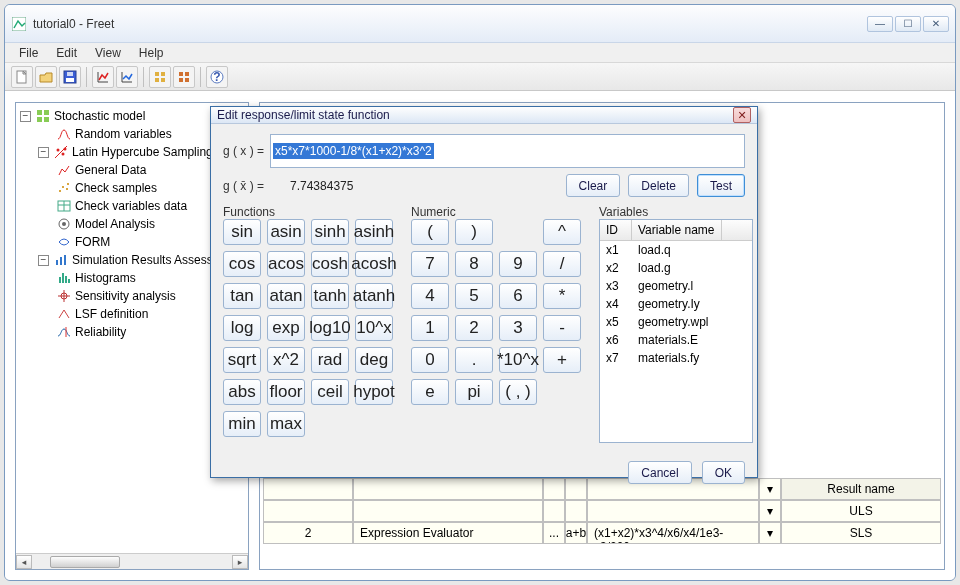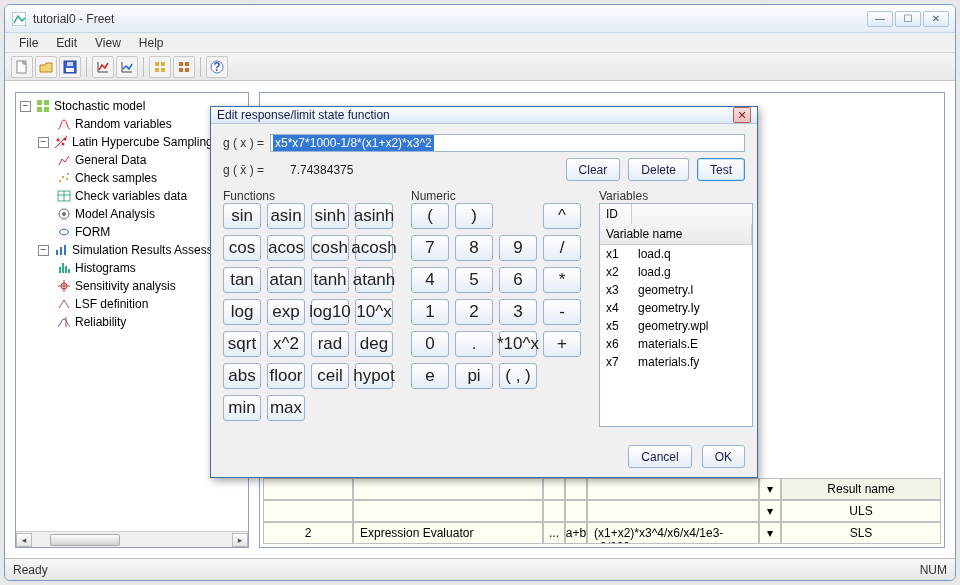--- a/index.html
+++ b/index.html
@@ -1,19 +1,19 @@
 <!DOCTYPE html>
 <html><head>
 <meta charset="utf-8">
 <style>
 * { box-sizing: border-box; margin: 0; padding: 0; font-family: "Segoe UI", Tahoma, sans-serif; font-size: 12px; }
 body { background: #e8e8e8; width: 960px; height: 585px; overflow: hidden; position: relative; }
 
 .window { position: absolute; inset: 4px; background: #f0f0f0; border: 1px solid #7a9ac0; border-radius: 6px; display: flex; flex-direction: column; overflow: hidden; }
-.titlebar { height: 28px; background: linear-gradient(#fdfdfe,#e4ecf7); display: flex; align-items: center; padding: 4px 6px; border-bottom: 1px solid #c9d6e8; }
+.titlebar { height: 38px; background: linear-gradient(#fdfdfe,#e4ecf7); display: flex; align-items: center; padding: 4px 6px; border-bottom: 1px solid #c9d6e8; }
 .titlebar .ico { width: 16px; height: 16px; margin-right: 6px; display: inline-flex; align-items: center; justify-content: center; }
 .title-text { flex: 1; color: #333; }
 .winbtns { display: flex; gap: 2px; }
 .winbtn { width: 26px; height: 16px; border: 1px solid #b0c4de; border-radius: 2px; background: linear-gradient(#fff,#e0eaf5); display: inline-flex; align-items: center; justify-content: center; font-size: 10px; color: #425a78; cursor: pointer; }
 
 .menubar { height: 20px; background: #f0f0f0; display: flex; align-items: center; gap: 2px; padding: 0 6px; border-bottom: 1px solid #d8d8d8; }
 .menubar span { padding: 2px 8px; color: #333; cursor: pointer; }
 
 .toolbar { height: 28px; background: linear-gradient(#f6f6f6,#e8e8e8); display: flex; align-items: center; gap: 2px; padding: 0 6px; border-bottom: 1px solid #c8c8c8; }
 .tbtn { width: 22px; height: 22px; border: 1px solid #c8c8c8; border-radius: 2px; background: #f4f4f4; display: inline-flex; align-items: center; justify-content: center; cursor: pointer; }
@@ -49,36 +49,36 @@
 .cell.res { width: 160px; justify-content:center; }
 
 
 .dialog { position: absolute; left: 210px; top: 106px; width: 548px; height: 372px; background:#f0f0f0; border:1px solid #3a6ea5; box-shadow: 2px 3px 8px rgba(0,0,0,.35); display:flex; flex-direction:column; }
 .dlg-title { height: 22px; background: linear-gradient(#fefefe,#dce7f5); display:flex; align-items:center; padding:0 6px; color:#1a1a4a; border-bottom:1px solid #b8c8dd; }
 .dlg-title .t { flex:1; }
 .dlg-close { width:18px; height:16px; border:1px solid #b06060; background:linear-gradient(#f8dcdc,#eec0c0); border-radius:2px; display:flex; align-items:center; justify-content:center; color:#802020; cursor:pointer; font-size:11px; }
 .dlg-body { padding: 10px 12px; flex:1; position:relative; }
 .row { display:flex; align-items:center; margin-bottom:6px; gap:6px; }
 .lbl { color:#333; }
-.ginput { flex:1; height:16px; border:1px solid #9bb3d0; background:#fff; padding:8px 2px; display:flex; align-items:center; }
+.ginput { flex:1; height:16px; border:1px solid #9bb3d0; background:#fff; padding:16px 2px; display:flex; align-items:center; }
 .sel { background:#3478d6; color:#fff; padding:1px 2px; font-size:12px; }
 .gmean { color:#222; margin-left: 20px; }
 .btnrow { display:flex; gap:8px; margin-left:auto; }
 .btn { height:23px; padding: 0 12px; border:1px solid #9bb3d0; background:linear-gradient(#fff,#e6eef8); border-radius:3px; color:#1a1a4a; cursor:pointer; display:inline-flex; align-items:center; justify-content:center; }
 .btn.primary { border-color:#3f8ed6; box-shadow:0 0 0 1px #bfe0ff inset; }
 
 .sections { display:flex; gap:18px; margin-top:8px; }
 .section { }
 .section h4 { font-weight:normal; color:#333; }
 .calc { display:grid; grid-template-columns: repeat(4, 38px); gap:6px; }
 .calc.num { grid-template-columns: repeat(4, 38px); }
 .cbtn { height:26px; border:1px solid #9bb3d0; background:linear-gradient(#fff,#e6eef8); border-radius:3px; font-size:17px; color:#222; display:flex; align-items:center; justify-content:center; cursor:pointer; }
 
 .vars { width: 154px; height: 224px; border:1px solid #9bb3d0; background:#fff; }
-.vars-head { display:flex; background:linear-gradient(#fdfdfd,#eaeaea); border-bottom:1px solid #ccc;flex-direction:column; }
+.vars-head { display:flex; background:linear-gradient(#fdfdfd,#eaeaea); border-bottom:1px solid #ccc; }
 .vars-head div { padding:3px 6px; border-right:1px solid #ccc; }
 .vh-id { width:32px; }
 .vars-row { display:flex; padding:2px 6px; cursor:pointer; }
 .vars-row .vid { width:32px; }
 
 .dlg-foot { display:flex; justify-content:flex-end; gap:10px; padding: 8px 12px 12px; }
 
 
 svg { display:block; }
 </style>
@@ -330,25 +330,20 @@
       <div class="cell n">2</div>
       <div class="cell ev">Expression Evaluator</div>
       <div class="cell sm">...</div>
       <div class="cell sm">a+b</div>
       <div class="cell expr">5/384*(x1+x2)*x3^4/x6/x4/1e3-x3/200</div>
       <div class="cell dd">▾</div>
       <div class="cell res">SLS</div>
     </div>
   </div>
 
-  <div class="statusbar">
-    <span>Ready</span>
-    <span class="fill"></span>
-    <span>NUM</span>
-  </div>
 </div>
 
 <div class="dialog">
   <div class="dlg-title">
     <span class="t">Edit response/limit state function</span>
     <span class="dlg-close">✕</span>
   </div>
   <div class="dlg-body">
     <div class="row">
       <span class="lbl">g ( x ) =</span>

